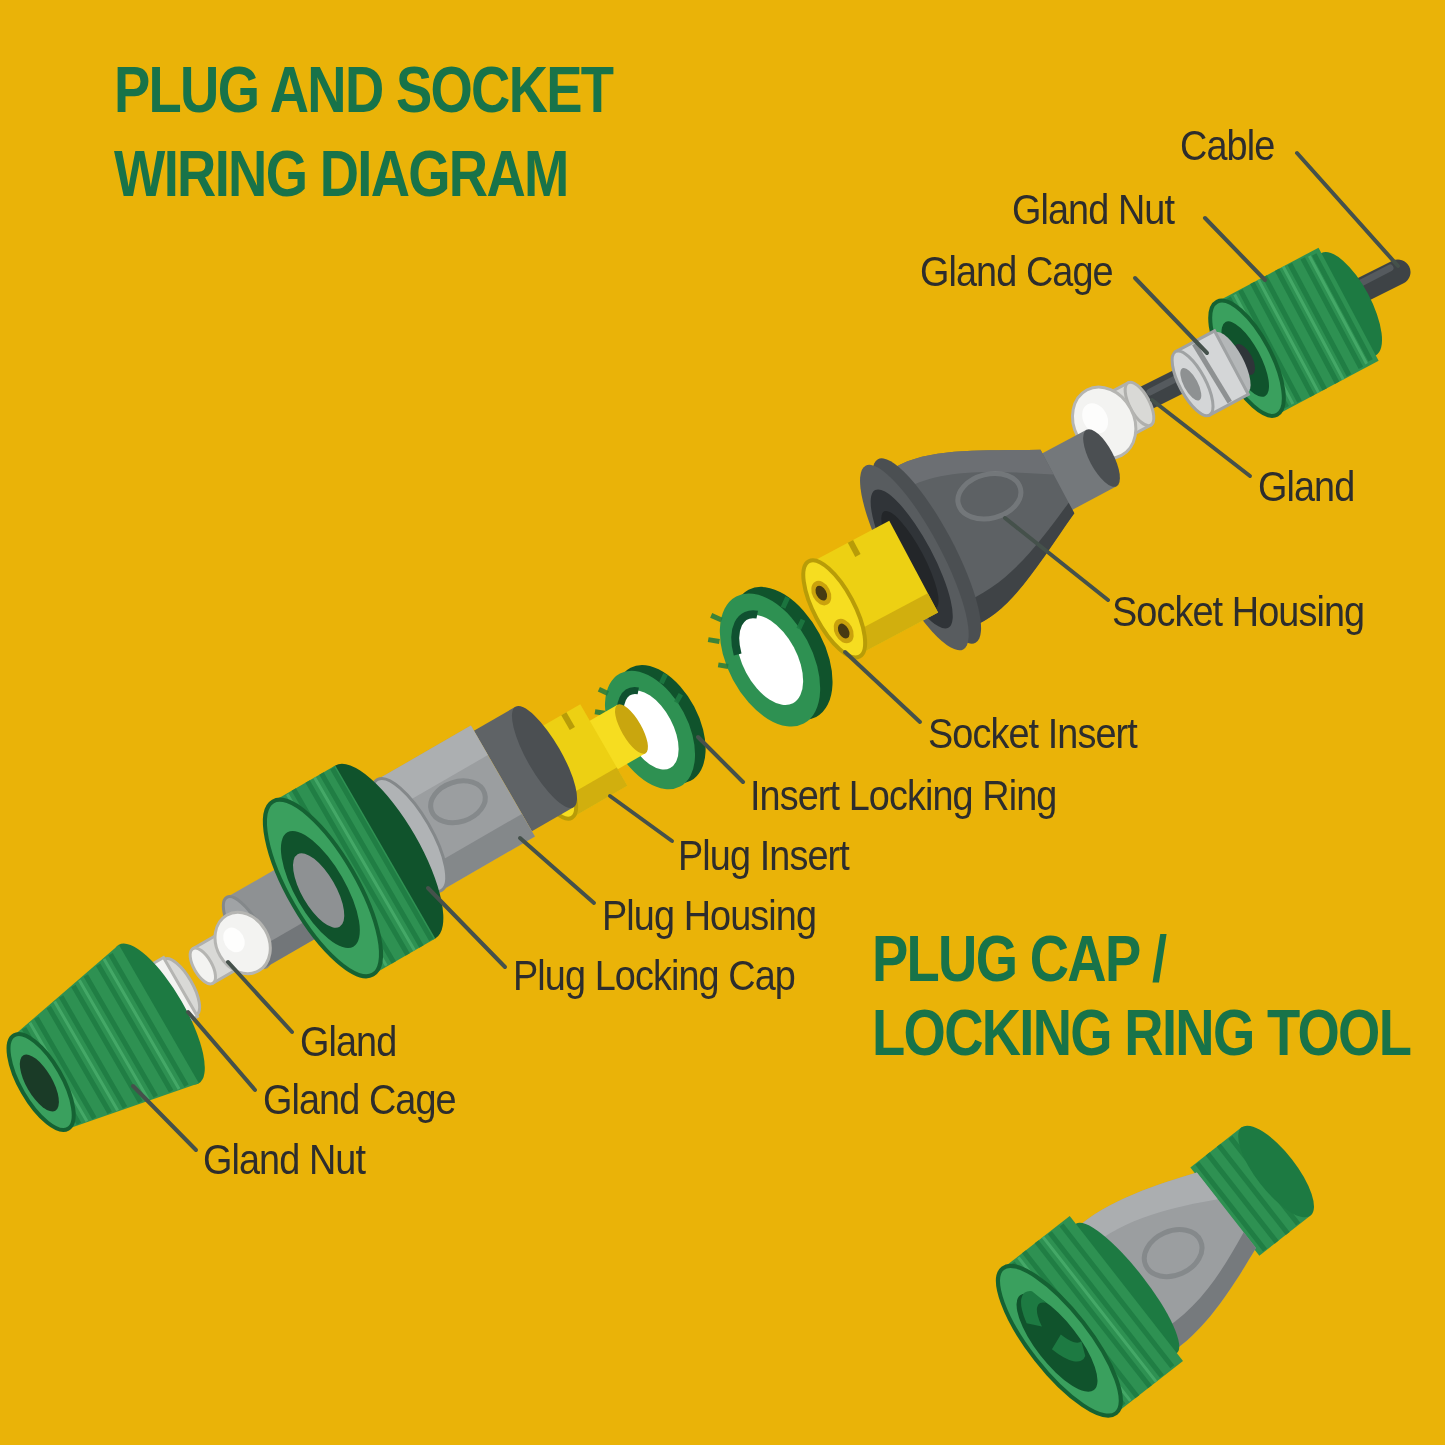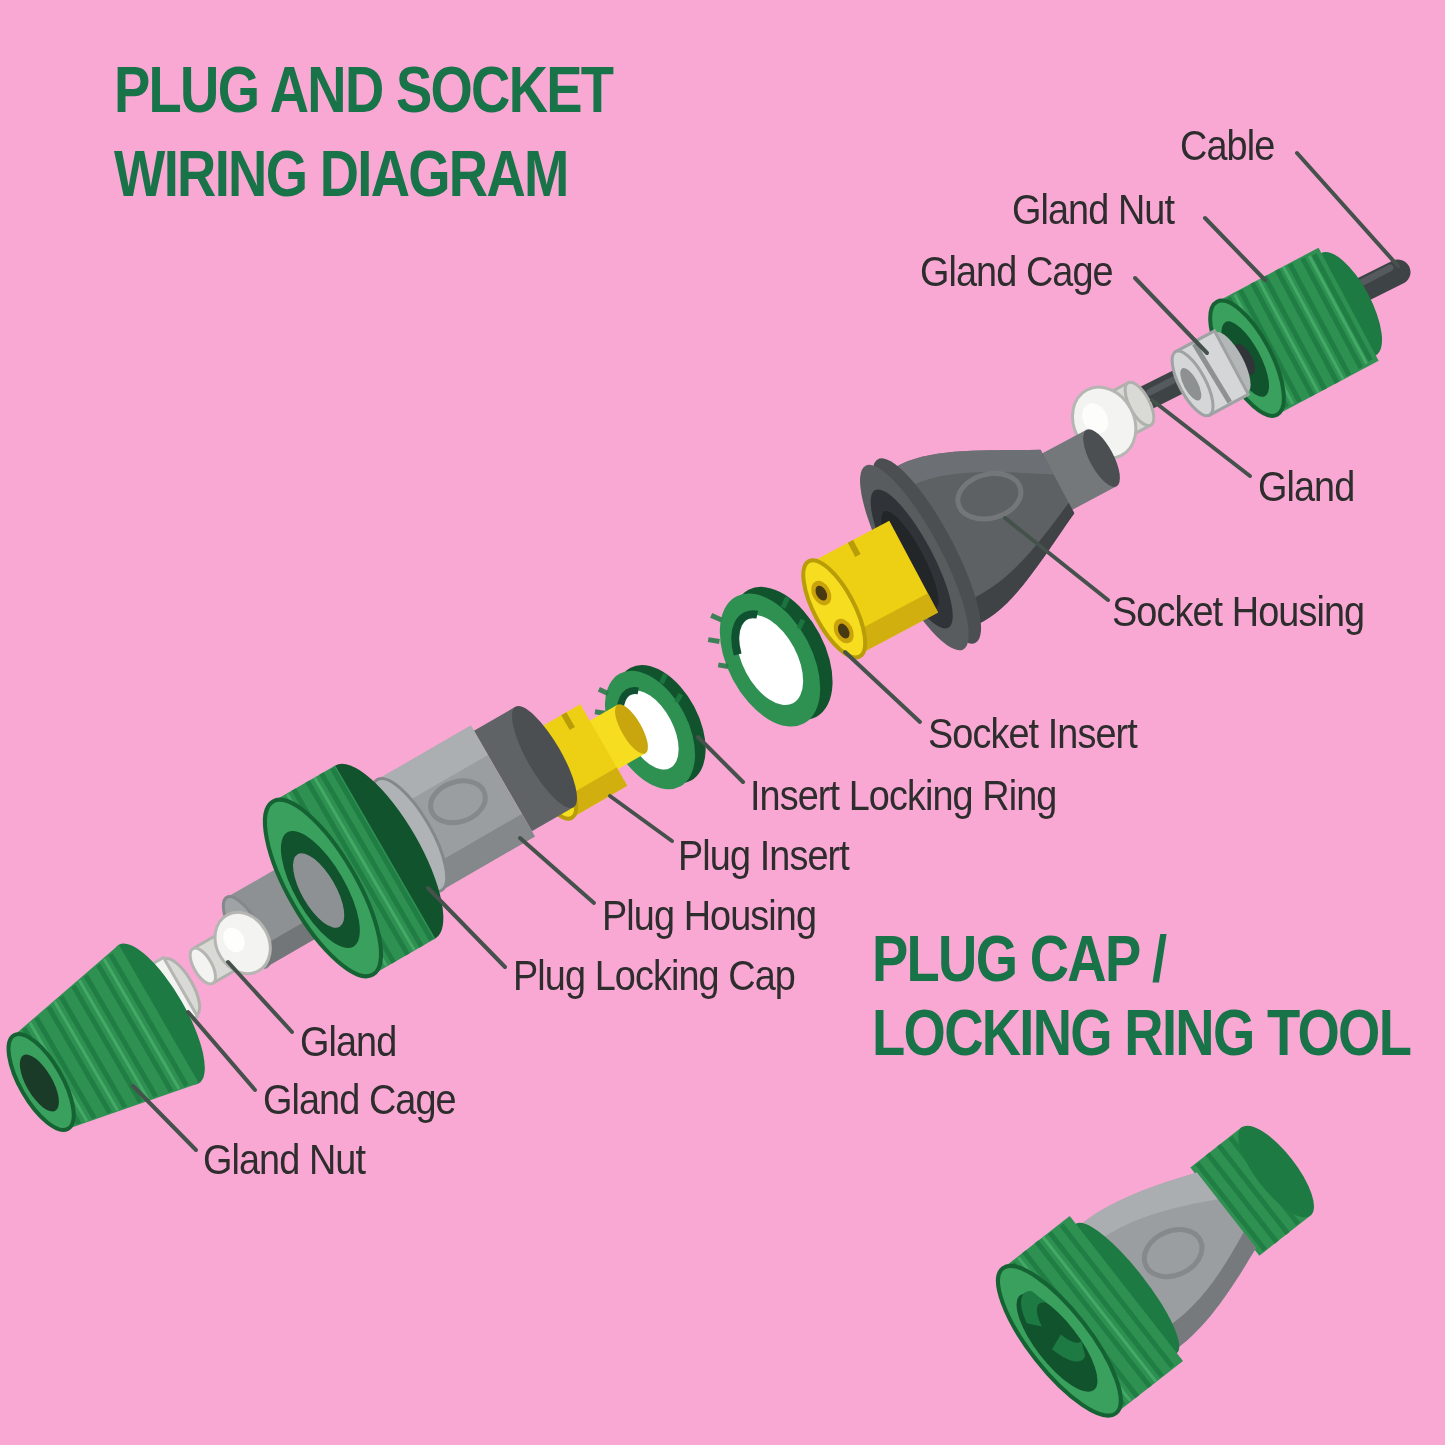--- a/index.html
+++ b/index.html
@@ -1,16 +1,16 @@
 <!DOCTYPE html>
 <html style="--c-heading_green: #187349; --c-part_green: #2e9152; --c-part_green_dark: #1d7a42; --c-part_yellow: #edd013; --c-housing_gray: #5d6164; --c-plug_gray: #9b9ea0; --c-label_text: #2d2d2d; --c-leader_line: #45514b;"><head>
 <meta charset="utf-8">
 <style>
   html,body{margin:0;padding:0;background:#ffffff;}
-  #stage{position:relative;width:1445px;height:1445px;background:#f9a8d4;overflow:hidden;
+  #stage{position:relative;width:1445px;height:1445px;background:#eab308;overflow:hidden;
          font-family:"Liberation Sans", sans-serif;}
   .heading{position:absolute;font-weight:700;font-size:64px;line-height:84px;
            letter-spacing:-2px;color:var(--c-heading_green);transform:scaleX(0.85);
            transform-origin:0 0;white-space:nowrap;}
   .heading.sub{line-height:74px;}
   .lbl{position:absolute;font-size:42px;line-height:48px;letter-spacing:-1px;
        color:var(--c-label_text);transform:scaleX(0.9);transform-origin:0 0;white-space:nowrap;}
   svg{position:absolute;left:0;top:0;}
   .leader{stroke:var(--c-leader_line);stroke-width:4;stroke-linecap:round;fill:none;}
   .grn{fill:var(--c-part_green);} .grnD{fill:var(--c-part_green_dark);}

